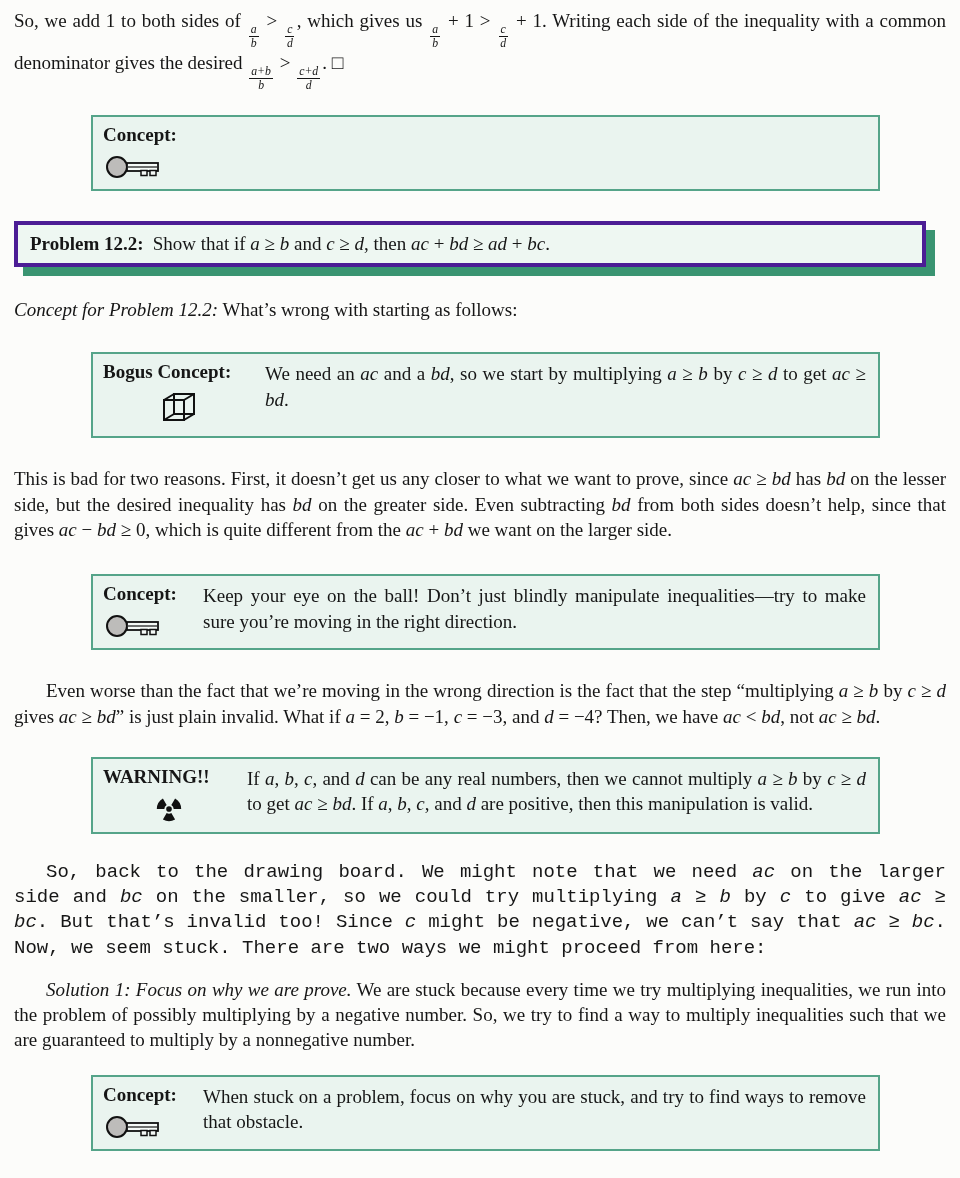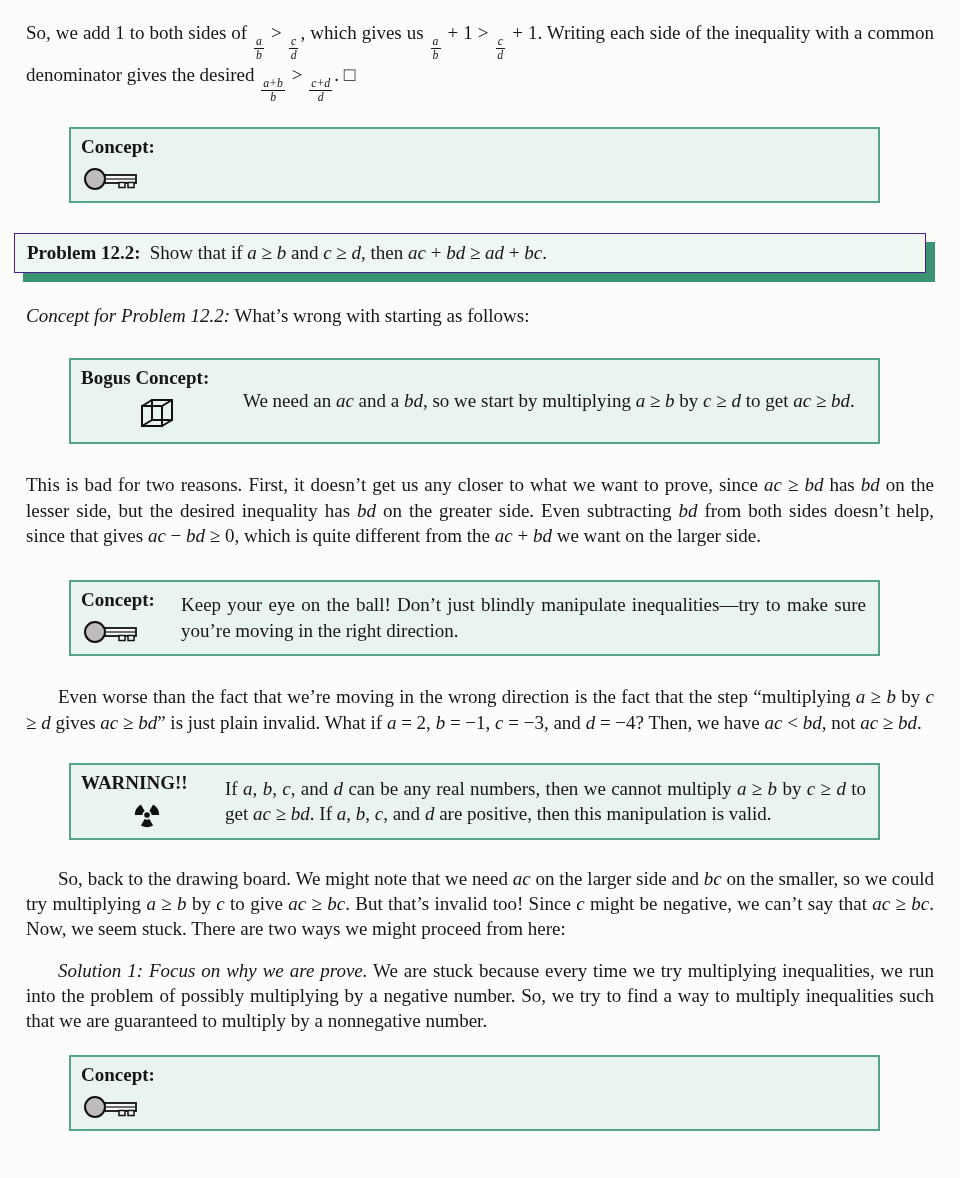--- a/index.html
+++ b/index.html
@@ -2,62 +2,61 @@
 <html><head>
 <meta charset="utf-8">
 <style>
   html,body{margin:0;padding:0;background:#fcfcfa;}
   .page{
     width:960px;height:1178px;box-sizing:border-box;
     padding:8px 14px 0 14px;overflow:hidden;
     font-family:"Liberation Serif","DejaVu Serif",serif;
     color:#161616;font-size:19px;
   }
-  p{margin:12px;}
+  p{margin:0;}
   .body-text{text-align:justify;line-height:1.33;}
   .indent{text-indent:32px;}
   i{font-style:italic;}
   b{font-weight:bold;}
 
   
   .frac{display:inline-flex;flex-direction:column;align-items:center;
         font-size:0.62em;line-height:1.12;vertical-align:-0.5em;
         font-style:italic;margin:0 2px;}
   .frac .num{border-bottom:1.4px solid #161616;padding:0 2px;}
   .frac .den{padding:0 2px;}
 
   
   .note-box{
     display:flex;gap:12px;
-    margin-left:55px;margin-right:66px;
+    margin-left:77px;margin-right:66px;
     background:#eaf4ef;border:2px solid #55a489;
     padding:7px 12px 8px 10px;
-    align-items:center;
   }
   .note-label{flex:0 0 auto;display:flex;flex-direction:column;gap:5px;}
   .note-label .lbl{font-weight:bold;white-space:nowrap;}
   .concept .note-label{width:88px;}
   .bogus   .note-label{width:150px;}
   .warning .note-label{width:132px;}
   .note-icon{display:block;}
   .concept .note-icon{align-self:flex-start;margin-left:2px;margin-top:2px;}
   .bogus   .note-icon{align-self:center;}
   .warning .note-icon{align-self:center;margin-top:1px;}
   .note-body{flex:1;text-align:justify;line-height:1.33;}
 
   
   .problem-box{
     margin:30px 20px 0 0;
-    background:#eef7f2;border:1px solid #4c1d95;
+    background:#eef7f2;border:4px solid #4c1d95;
     box-shadow:9px 9px 0 #3a9471;
     padding:7px 12px;line-height:1.3;
   }
   .prob-label{margin-right:9px;}
 
-  .mt-22{margin-top:22px;} .mt-26{margin-top:26px;} .mt-28{margin-top:28px;}
+  .mt-22{margin-top:22px;} .mt-26{margin-top:26px;font-family:Liberation Mono, monospace;} .mt-28{margin-top:28px;}
   .mt-30{margin-top:30px;} .mt-32{margin-top:32px;} .mt-16{margin-top:16px;}
 
   svg{display:block;}
 </style>
 </head>
 <body>
 
 <main class="page">
 
   <p class="body-text">So, we add 1 to both sides of <span class="frac">
@@ -165,15 +164,16 @@
       <span class="note-icon">
         <svg width="56" height="28" viewBox="0 0 56 28">
           <circle cx="12" cy="14" r="10" fill="#bdbcba" stroke="#111" stroke-width="2"></circle>
           <rect x="22" y="10" width="31" height="8" fill="#f5faf7" stroke="#111" stroke-width="1.8"></rect>
           <line x1="23" y1="14" x2="52" y2="14" stroke="#111" stroke-width="1.2"></line>
           <rect x="36" y="17.5" width="6" height="5" fill="#f5faf7" stroke="#111" stroke-width="1.5"></rect>
           <rect x="45" y="17.5" width="6" height="5" fill="#f5faf7" stroke="#111" stroke-width="1.5"></rect>
         </svg>
       </span>
     </div>
+    <div class="note-body">When stuck on a problem, focus on why you are stuck, and try to find ways to remove that obstacle.</div>
   </section>
 
 </main>
 
 </body></html>

